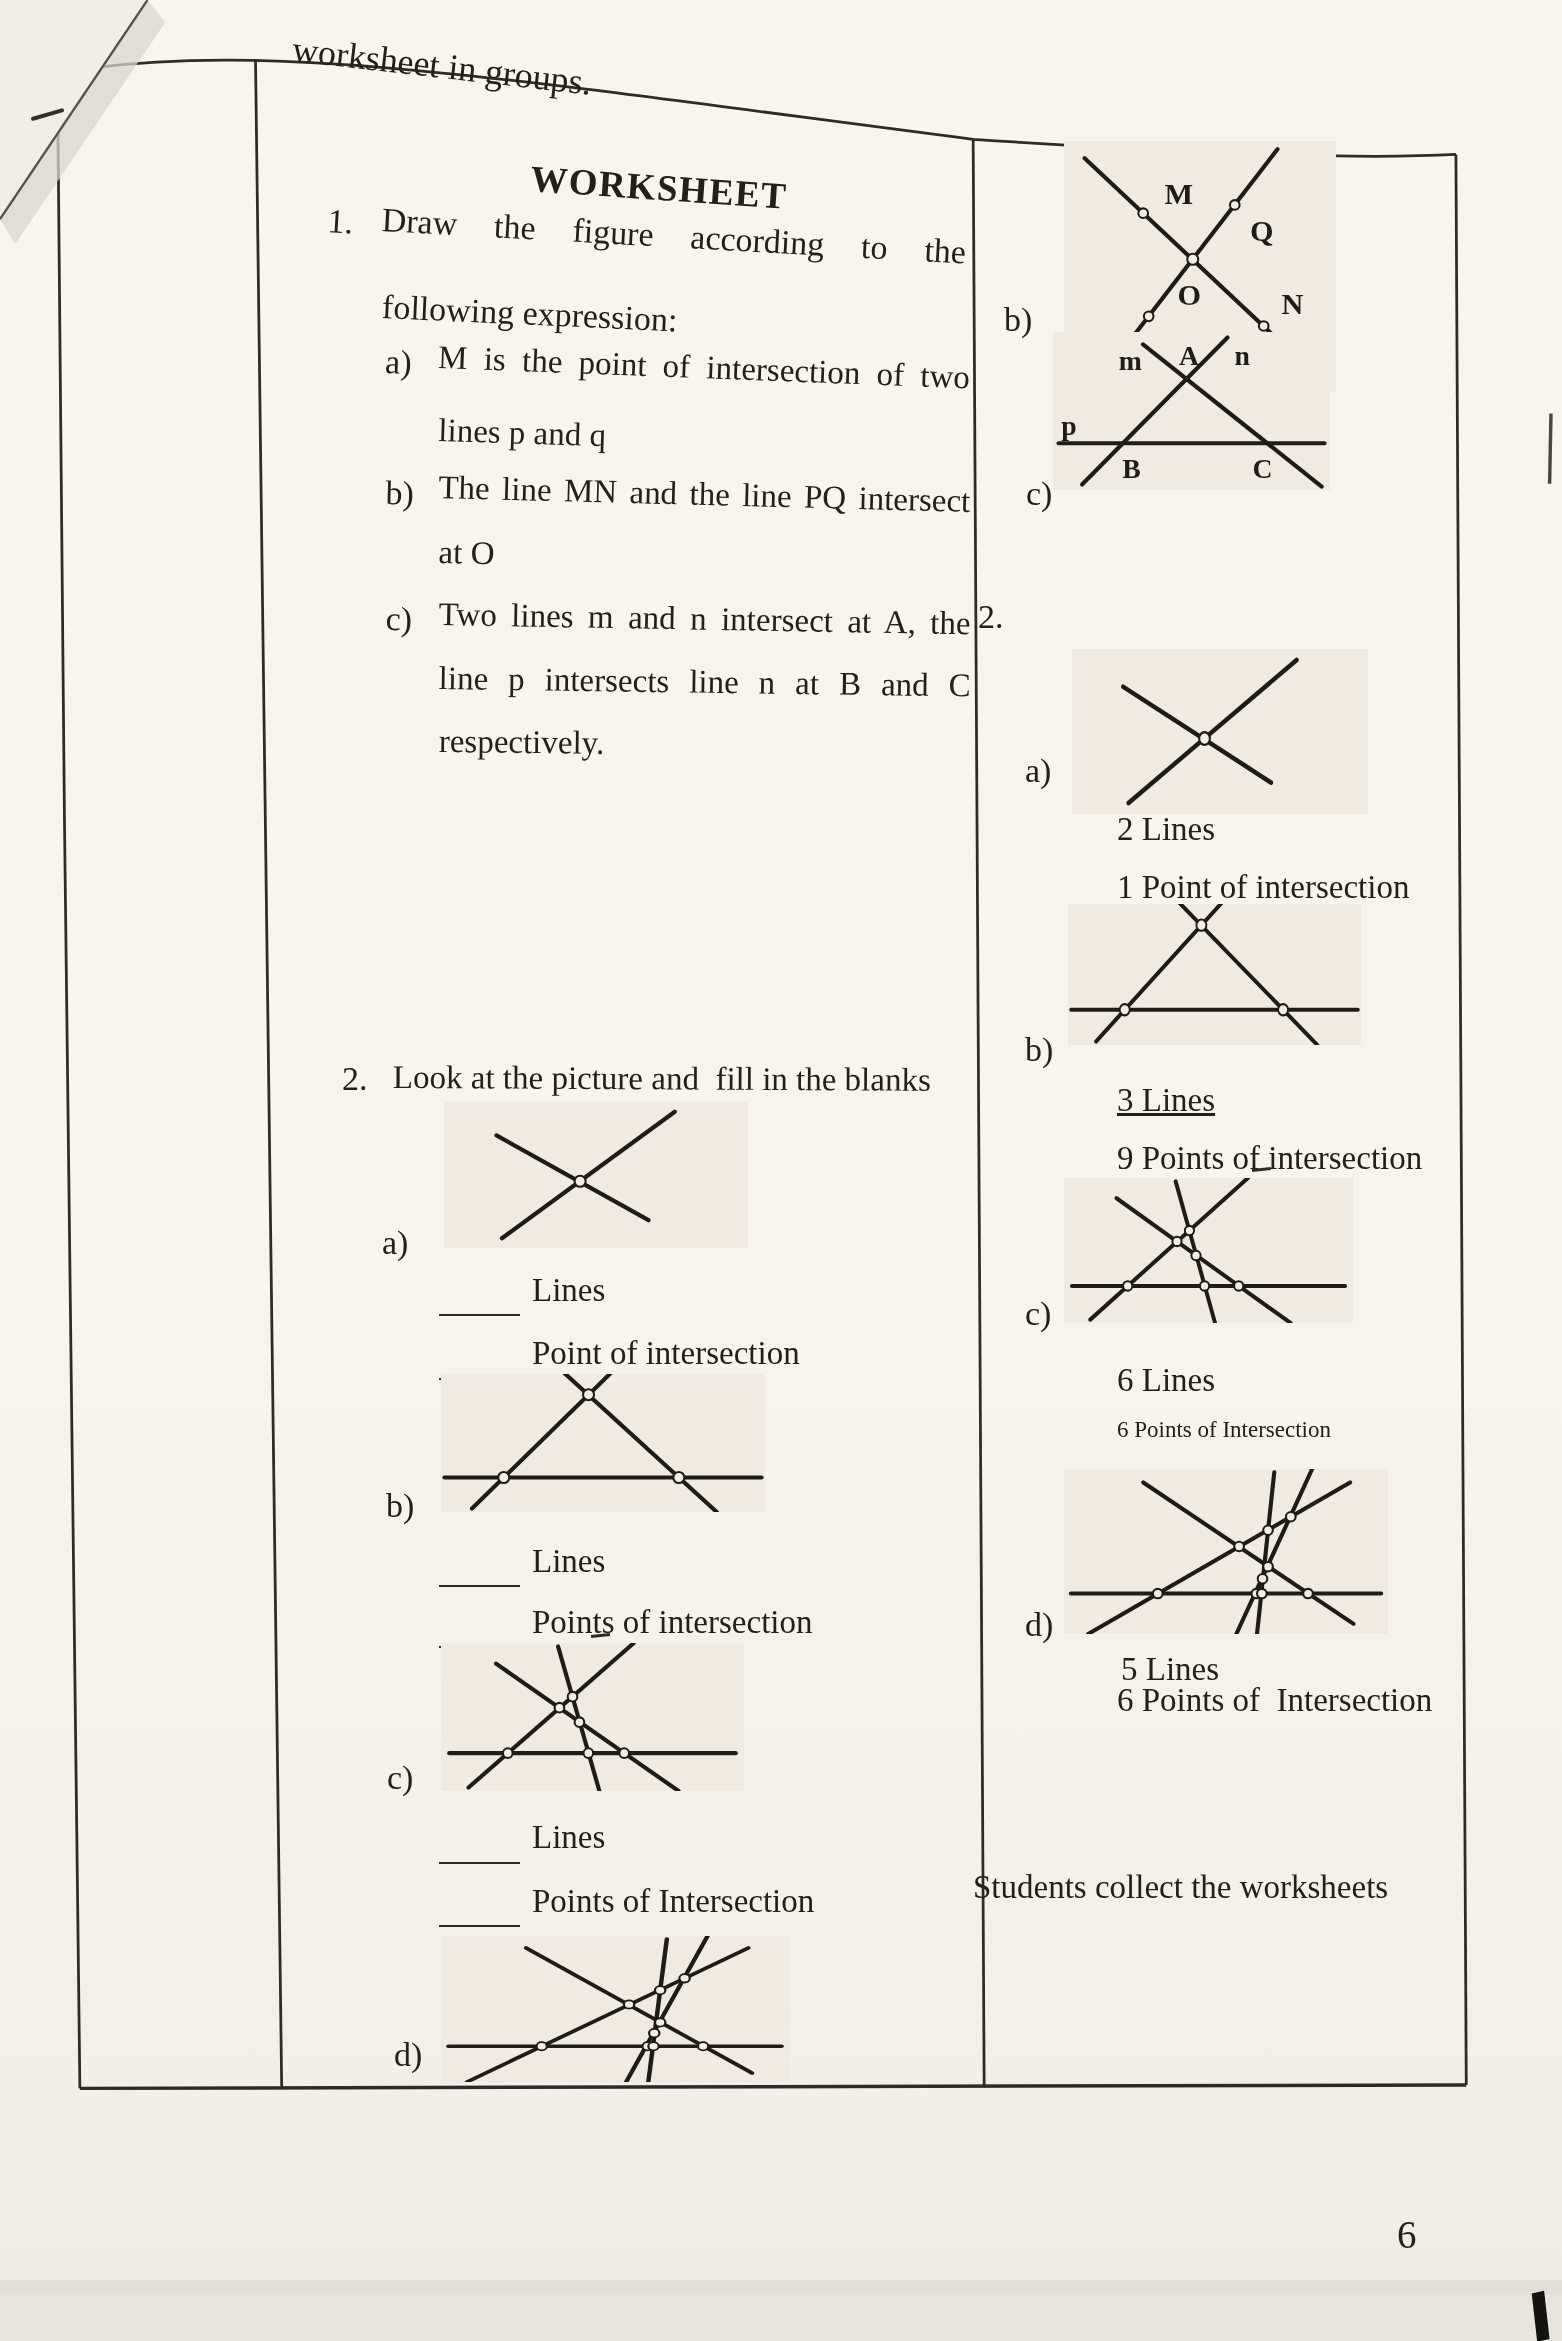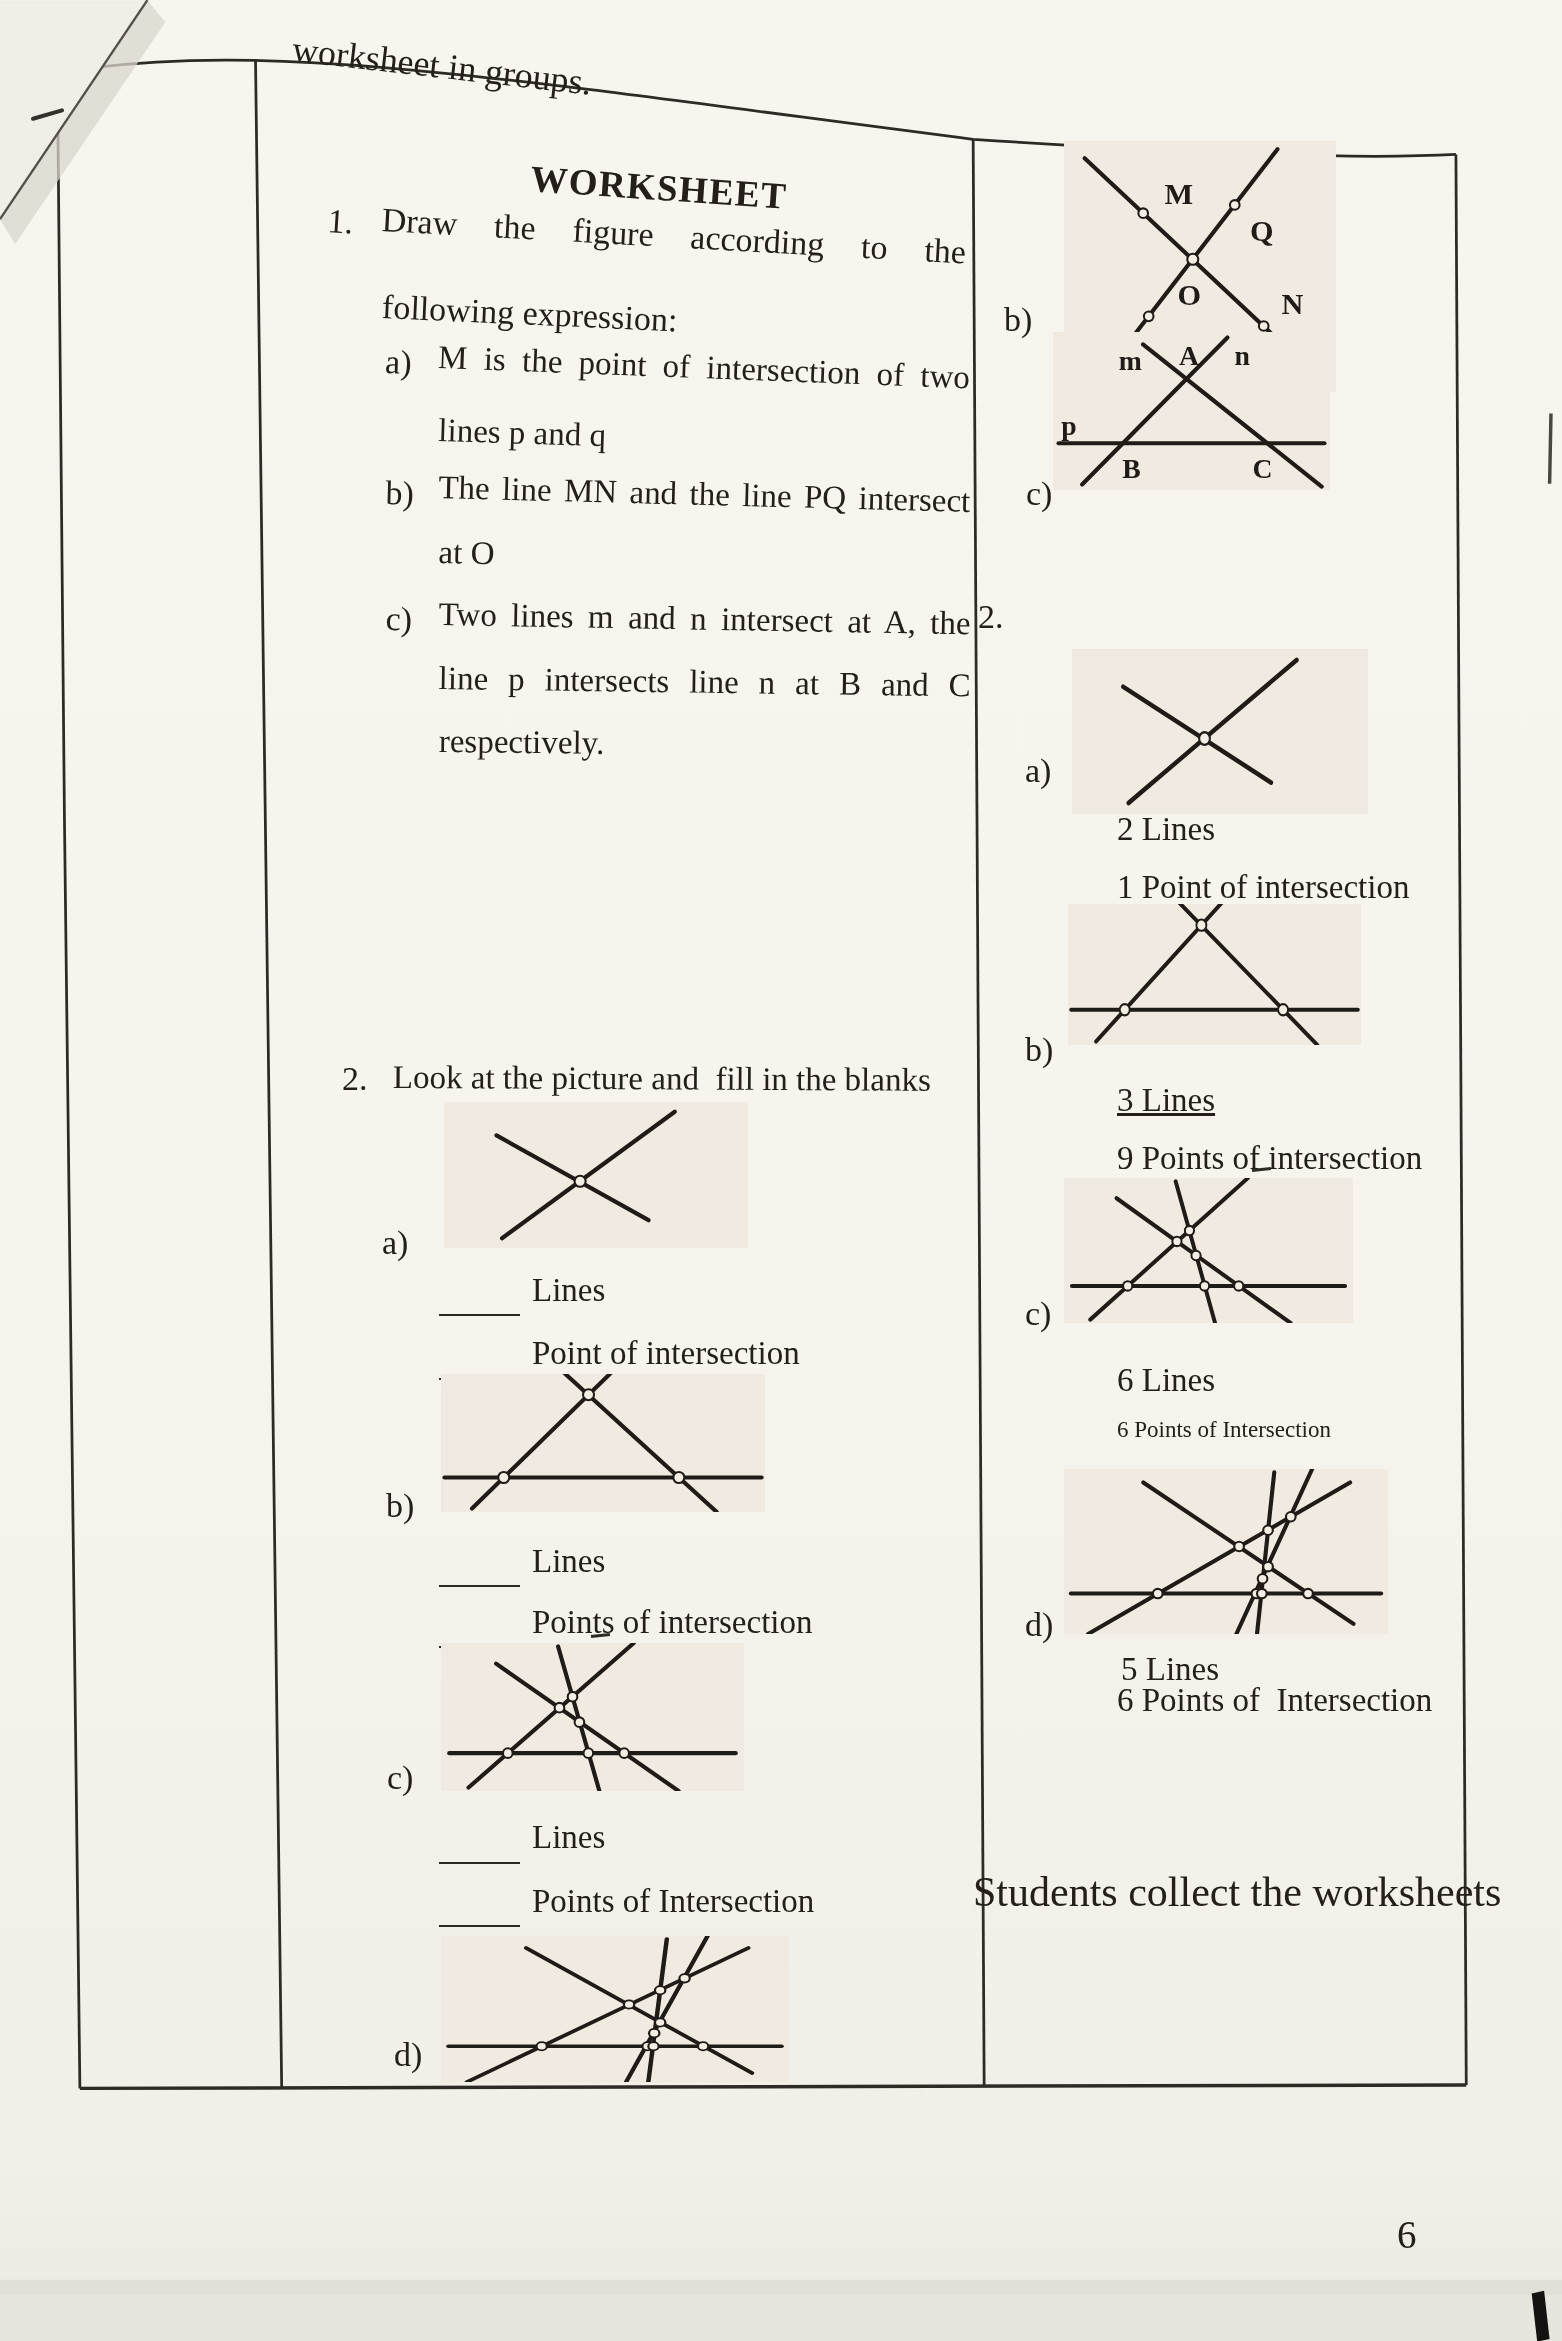--- a/index.html
+++ b/index.html
@@ -271,18 +271,18 @@
           <circle class="pt" cx="329" cy="71" r="7"></circle>
           <circle class="pt" cx="296" cy="145" r="7"></circle>
           <circle class="pt" cx="288" cy="163" r="7"></circle>
       </g>
     </svg>
   </div>
   <div class="txt" style="left:1025px; top:1605px; font-size:34px;">d)</div>
   <div class="txt" style="left:1121px; top:1650px; font-size:33px;">5 Lines</div>
   <div class="txt" style="left:1117px; top:1681px; font-size:33px;">6 Points of  Intersection</div>
 
-  <div class="txt" style="left:973px; top:1868px; font-size:42px;">Students collect the worksheets</div>
+  <div class="txt" style="left:973px; top:1868px; font-size:33px;">Students collect the worksheets</div>
 
   <div class="txt" style="left:1397px; top:2212px; font-size:39px;">6</div>
 
 </div>
 
 
 </body></html>

